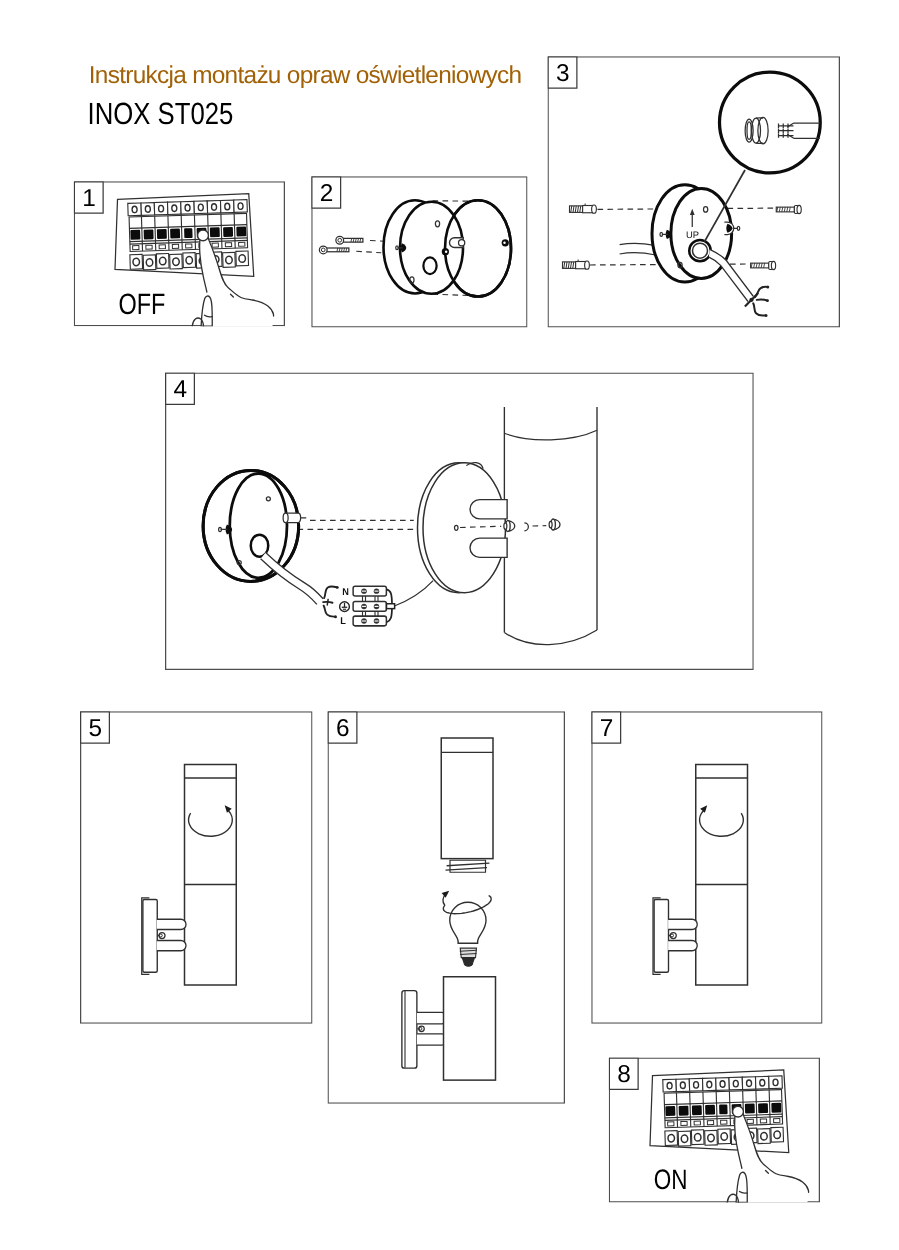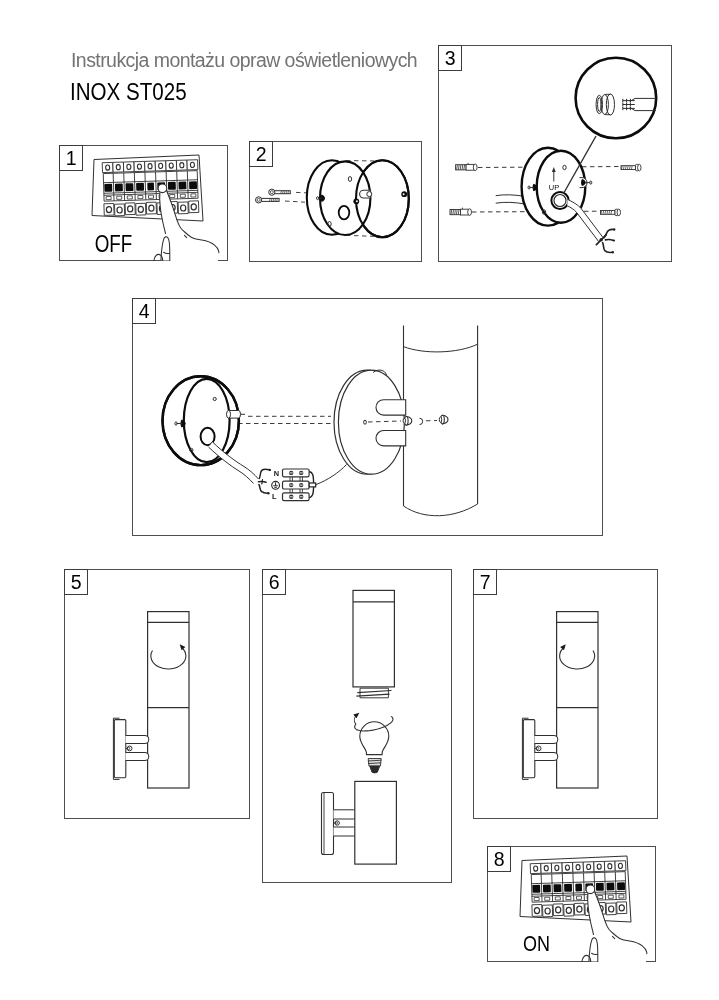--- a/index.html
+++ b/index.html
@@ -1,18 +1,18 @@
 <!DOCTYPE html>
 <html><head>
 <meta charset="utf-8">
 <style>
   html,body{margin:0;padding:0;}
   body{width:719px;height:1000px;background:#fff;position:relative;
        font-family:"Liberation Sans",sans-serif;overflow:hidden;}
-  .t1{position:absolute;left:71px;top:49px;font-size:19.5px;color:#737373;letter-spacing:-0.56px;white-space:nowrap;}
+  .t1{position:absolute;left:71px;top:49px;font-size:19.5px;color:#a16207;letter-spacing:-0.56px;white-space:nowrap;}
   .t2{position:absolute;left:70px;top:78px;font-size:24.5px;color:#000;letter-spacing:0;white-space:nowrap;
       transform:scaleX(0.84);transform-origin:0 0;}
   svg{position:absolute;display:block;}
 </style>
 </head>
 <body>
 <div class="t1">Instrukcja montażu opraw oświetleniowych</div>
 <div class="t2">INOX ST025</div>
 
 <svg id="p1" style="left:59px;top:145px" width="169" height="116" viewBox="0 0 169 116">

